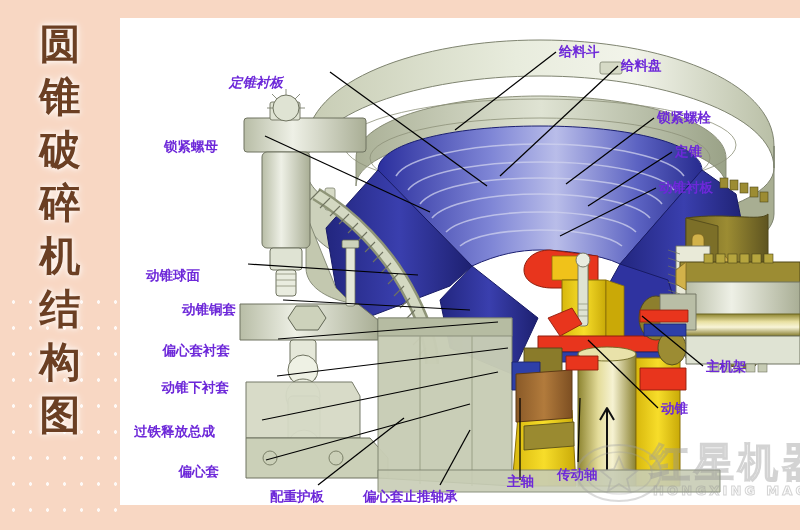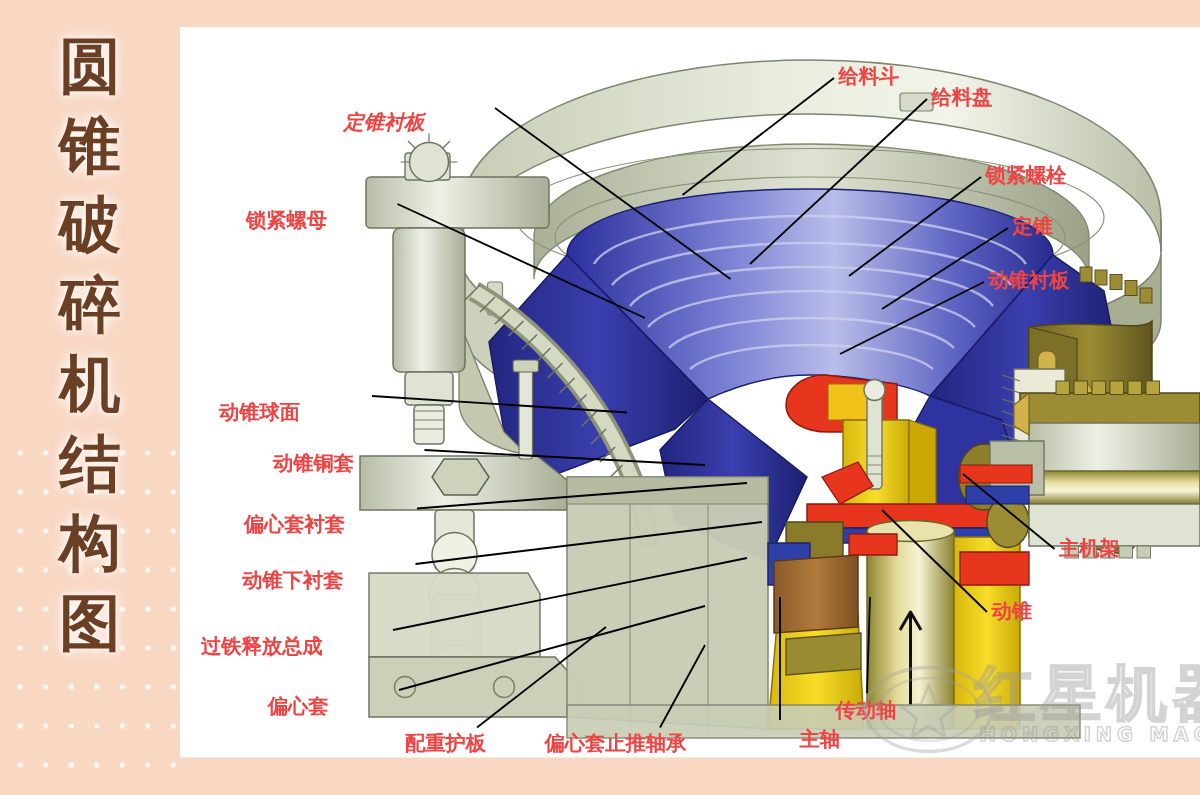--- a/index.html
+++ b/index.html
@@ -38,21 +38,21 @@
     background:#ffffff;
     overflow:hidden;
   }
 
   
   #diagram{position:absolute;left:0;top:0;width:680px;height:487px;}
 
   
   .lab{
     position:absolute;
-    color:#ef4444;
+    color:#6d28d9;
     font-size:13.5px;
     font-weight:bold;
     white-space:nowrap;
     line-height:14px;
     font-family:"DejaVu Sans","Liberation Sans",sans-serif;
     user-select:none;
   }
   .lab.r{transform:translateX(-100%);}
 
   
@@ -402,21 +402,21 @@
     <div class="lab r" style="left:98px;top:122px;font-family:Liberation Serif, serif;">锁紧螺母</div>
     <div class="lab r" style="left:80px;top:250px;">动锥球面</div>
     <div class="lab r" style="left:116px;top:286px;font-family:Liberation Mono, monospace;">动锥铜套</div>
     <div class="lab r" style="left:110px;top:325px;">偏心套衬套</div>
     <div class="lab r" style="left:109px;top:362px;">动锥下衬套</div>
     <div class="lab r" style="left:95px;top:406px;">过铁释放总成</div>
     <div class="lab r" style="left:99px;top:446px;text-align:right;">偏心套</div>
 
     <div class="lab" style="left:150px;top:471px;">配重护板</div>
     <div class="lab" style="left:243px;top:471px;">偏心套止推轴承</div>
-    <div class="lab" style="left:387px;top:468px;margin-left:26px;">主轴</div>
+    <div class="lab" style="left:387px;top:456px;">主轴</div>
     <div class="lab" style="left:437px;top:449px;">传动轴</div>
 
     <div class="lab" style="left:439px;top:26px;">给料斗</div>
     <div class="lab" style="left:501px;top:40px;">给料盘</div>
     <div class="lab" style="left:537px;top:92px;">锁紧螺栓</div>
     <div class="lab" style="left:555px;top:126px;">定锥</div>
     <div class="lab" style="left:539px;top:162px;">动锥衬板</div>
     <div class="lab" style="left:586px;top:341px;">主机架</div>
     <div class="lab" style="left:541px;top:383px;">动锥</div>
 

